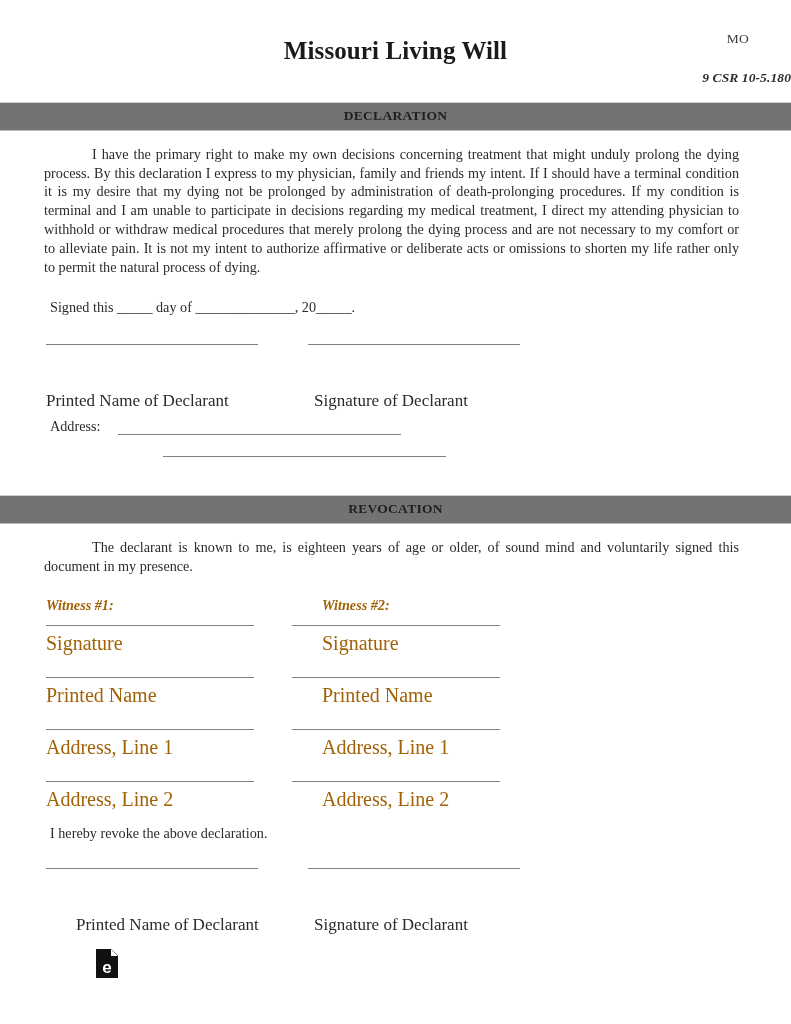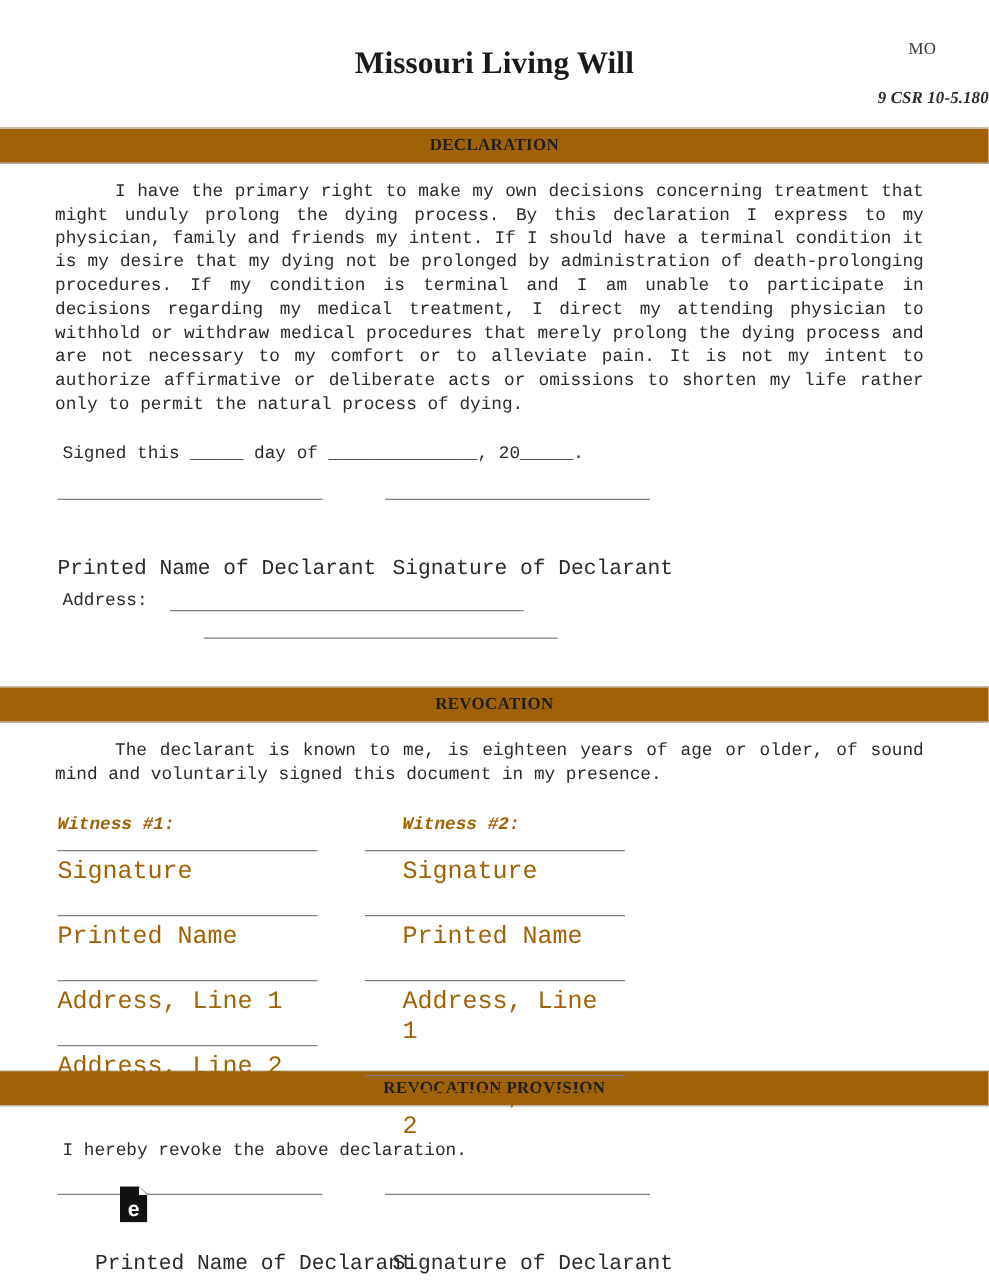--- a/index.html
+++ b/index.html
@@ -46,36 +46,35 @@
     font-style: italic;
     font-weight: bold;
     color: #2b2b2b;
     margin-top: 4px;
     letter-spacing: .1px;
   }
 
   
   .section-band {
     margin-top: 16px;
-    background: #a16207;
+    background: #737373;
     border-top: 1px solid #cfcfcf;
     border-bottom: 1px solid #b9b9b9;
     text-align: center;
     font-size: 13.5px;
     font-weight: bold;
     letter-spacing: .3px;
     color: #1f1f1f;
     padding: 5px 0 5px;
     line-height: 1.25;
   }
 
   
   .content {
     padding: 0 52px 0 44px;
-    font-family: Liberation Mono, monospace;
   }
   .para {
     font-size: 14.2px;
     line-height: 1.33;
     text-align: justify;
     text-indent: 48px;
     color: #2b2b2b;
     margin: 0;
   }
   .band-gap-top { height: 14px; }
@@ -327,21 +326,20 @@
         </div>
         <div class="wit-gap"></div>
         <div class="wit-field">
           <div class="rule"></div>
           <div class="lbl">Address, Line 2</div>
         </div>
       </div>
     </div>
   </div>
 
-  <div class="section-band" style="margin-top:4px;">REVOCATION PROVISION</div>
 
   <div class="content">
     <div class="revoke-text">I hereby revoke the above declaration.</div>
 
     <div class="cols" style="height:56px; margin-top:26px;">
       <div class="col left">
         <div class="rule"></div>
         <div class="rule-label indent">Printed Name of Declarant</div>
       </div>
       <div class="col right">

